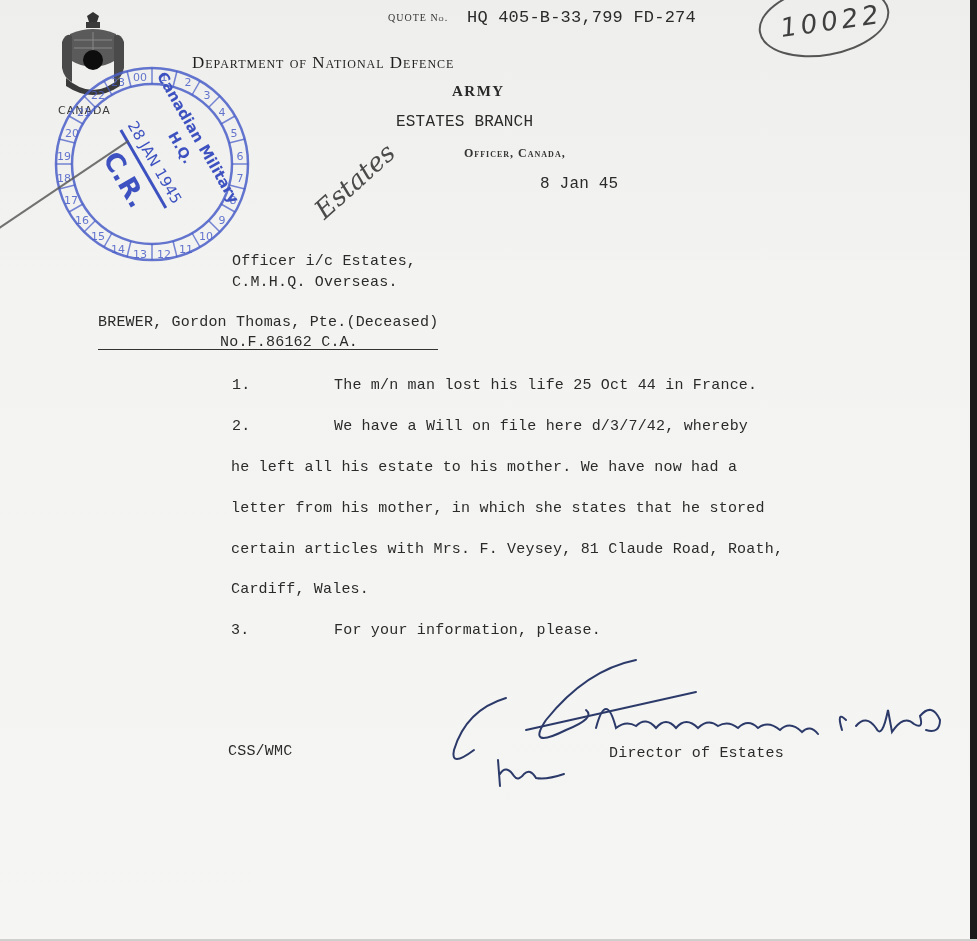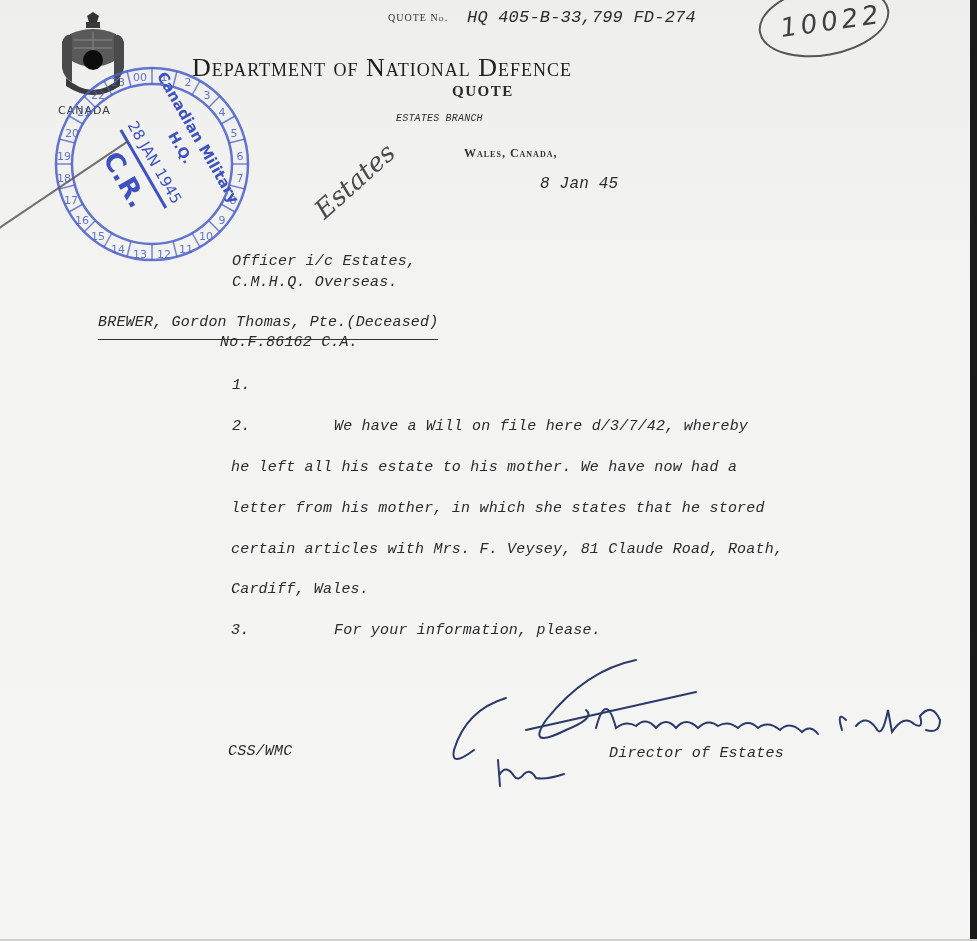--- a/index.html
+++ b/index.html
@@ -15,59 +15,59 @@
     background: linear-gradient(180deg, #eeeeec 0%, #f3f3f1 30%, #f5f5f3 100%);
   }
   .right-edge {
     position: absolute; right: 0; top: 0; width: 7px; height: 941px;
     background: #1a1a1a;
   }
   .bottom-edge {
     position: absolute; left: 0; bottom: 0; width: 977px; height: 2px; background: #cfcfcd;
   }
   .abs { position: absolute; white-space: nowrap; }
-  .typed { font-family: "Liberation Mono", "DejaVu Sans Mono", monospace; font-size: 15px; color: #2b2b2b; letter-spacing: 0.2px; font-style: italic; }
+  .typed { font-family: "Liberation Mono", "DejaVu Sans Mono", monospace; font-size: 15px; color: #2b2b2b; letter-spacing: 0.2px; }
   .serif { font-family: "Liberation Serif", "DejaVu Serif", serif; }
 
   
   .quote-label { left: 388px; top: 12px; font-size: 10px; letter-spacing: 1px; font-variant: small-caps; color: #333; }
   .quote-value { left: 467px; top: 8px; font-size: 17px; }
 
   
   .file-no-circle {
     left: 758px; top: -14px; width: 128px; height: 66px;
     border: 2px solid #555; border-radius: 50%;
     transform: rotate(-10deg);
   }
   .file-no { left: 780px; top: 6px; font-family: "DejaVu Sans", sans-serif; font-size: 26px; font-style: italic; color: #3f3f3f; transform: rotate(-8deg); letter-spacing: 4px; }
 
   
   .crest { left: 60px; top: 12px; width: 66px; height: 86px; }
   .canada-label { left: 58px; top: 104px; font-family: "DejaVu Sans", sans-serif; font-size: 11px; letter-spacing: 1px; color: #3a3a3a; }
 
   
-  .dept { left: 192px; top: 53px; font-size: 26px; letter-spacing: 1px; color: #1e1e1e; font-variant: small-caps; }
+  .dept { left: 192px; top: 53px; font-size: 17px; letter-spacing: 1px; color: #1e1e1e; font-variant: small-caps; }
   .army { left: 452px; top: 83px; font-size: 15px; font-weight: bold; letter-spacing: 1.5px; color: #2a2a2a; }
-  .branch { left: 396px; top: 113px; font-size: 10px; }
+  .branch { left: 396px; top: 113px; font-size: 16px; }
   .city { left: 464px; top: 146px; font-size: 12px; letter-spacing: 1px; font-weight: bold; color: #333; font-variant: small-caps; }
   .date { left: 540px; top: 175px; font-size: 16px; }
 
   
   .stamp { left: 52px; top: 64px; width: 200px; height: 200px; }
 
   
   .pencil-line { left: 128px; top: 140px; width: 2px; height: 240px; background: #5a5a5a; transform-origin: top left; transform: rotate(56deg); opacity: 0.85; }
   .pencil-word { left: 306px; top: 166px; font-family: "DejaVu Serif", serif; font-style: italic; font-size: 26px; color: #4a4a4a; transform: rotate(-42deg); }
 
   
   .addr1 { left: 232px; top: 253px; }
   .addr2 { left: 232px; top: 274px; }
 
   
-  .subject { left: 98px; top: 314px; border-bottom: 1.5px solid #333; padding-bottom: 8px; }
+  .subject { left: 98px; top: 314px; border-bottom: 1.5px solid #333; padding-bottom: 18px; }
   .subject-no { left: 220px; top: 334px; }
   .n1 { left: 232px; top: 377px; }
   .t1 { left: 334px; top: 377px; }
   .n2 { left: 232px; top: 418px; }
   .t2 { left: 334px; top: 418px; }
   .l3 { left: 231px; top: 459px; }
   .l4 { left: 231px; top: 500px; }
   .l5 { left: 231px; top: 541px; }
   .l6 { left: 231px; top: 581px; }
   .n3 { left: 231px; top: 622px; }
@@ -160,35 +160,36 @@
     <g transform="rotate(60 100 100)" fill="#3d52c0" font-family="DejaVu Sans, sans-serif" text-anchor="middle">
       <text x="100" y="52" font-size="15" font-weight="bold">Canadian Military</text>
       <text x="100" y="72" font-size="14" font-weight="bold">H.Q.</text>
       <text x="100" y="102" font-size="15">28 JAN 1945</text>
       <line x1="55" y1="110" x2="145" y2="110" stroke="#3d52c0" stroke-width="3"></line>
       <text x="100" y="140" font-size="26" font-weight="bold">C.R.</text>
     </g>
   </svg>
 
   <div class="abs serif dept">Department of National Defence</div>
-  <div class="abs serif army">QUOTE</div>
+  <div class="abs serif army">ARMY</div>
   <div class="abs typed branch">ESTATES BRANCH</div>
-  <div class="abs serif city">Wales, Canada,</div>
+  <div class="abs serif city">Officer, Canada,</div>
   <div class="abs typed date">8 Jan 45</div>
 
   <div class="abs pencil-line"></div>
   <div class="abs pencil-word">Estates</div>
 
   <div class="abs typed addr1">Officer i/c Estates,</div>
   <div class="abs typed addr2">C.M.H.Q. Overseas.</div>
 
   <div class="abs typed subject">BREWER, Gordon Thomas, Pte.(Deceased)</div>
   <div class="abs typed subject-no">No.F.86162 C.A.</div>
 
   <div class="abs typed n1">1.</div>
+  <div class="abs typed t1">The m/n man lost his life 25 Oct 44 in France.</div>
   <div class="abs typed n2">2.</div>
   <div class="abs typed t2">We have a Will on file here d/3/7/42, whereby</div>
   <div class="abs typed l3">he left all his estate to his mother.  We have now had a</div>
   <div class="abs typed l4">letter from his mother, in which she states that he stored</div>
   <div class="abs typed l5">certain articles with Mrs. F. Veysey, 81 Claude Road, Roath,</div>
   <div class="abs typed l6">Cardiff, Wales.</div>
   <div class="abs typed n3">3.</div>
   <div class="abs typed t3">For your information, please.</div>
 
   <div class="abs typed ref">CSS/WMC</div>

